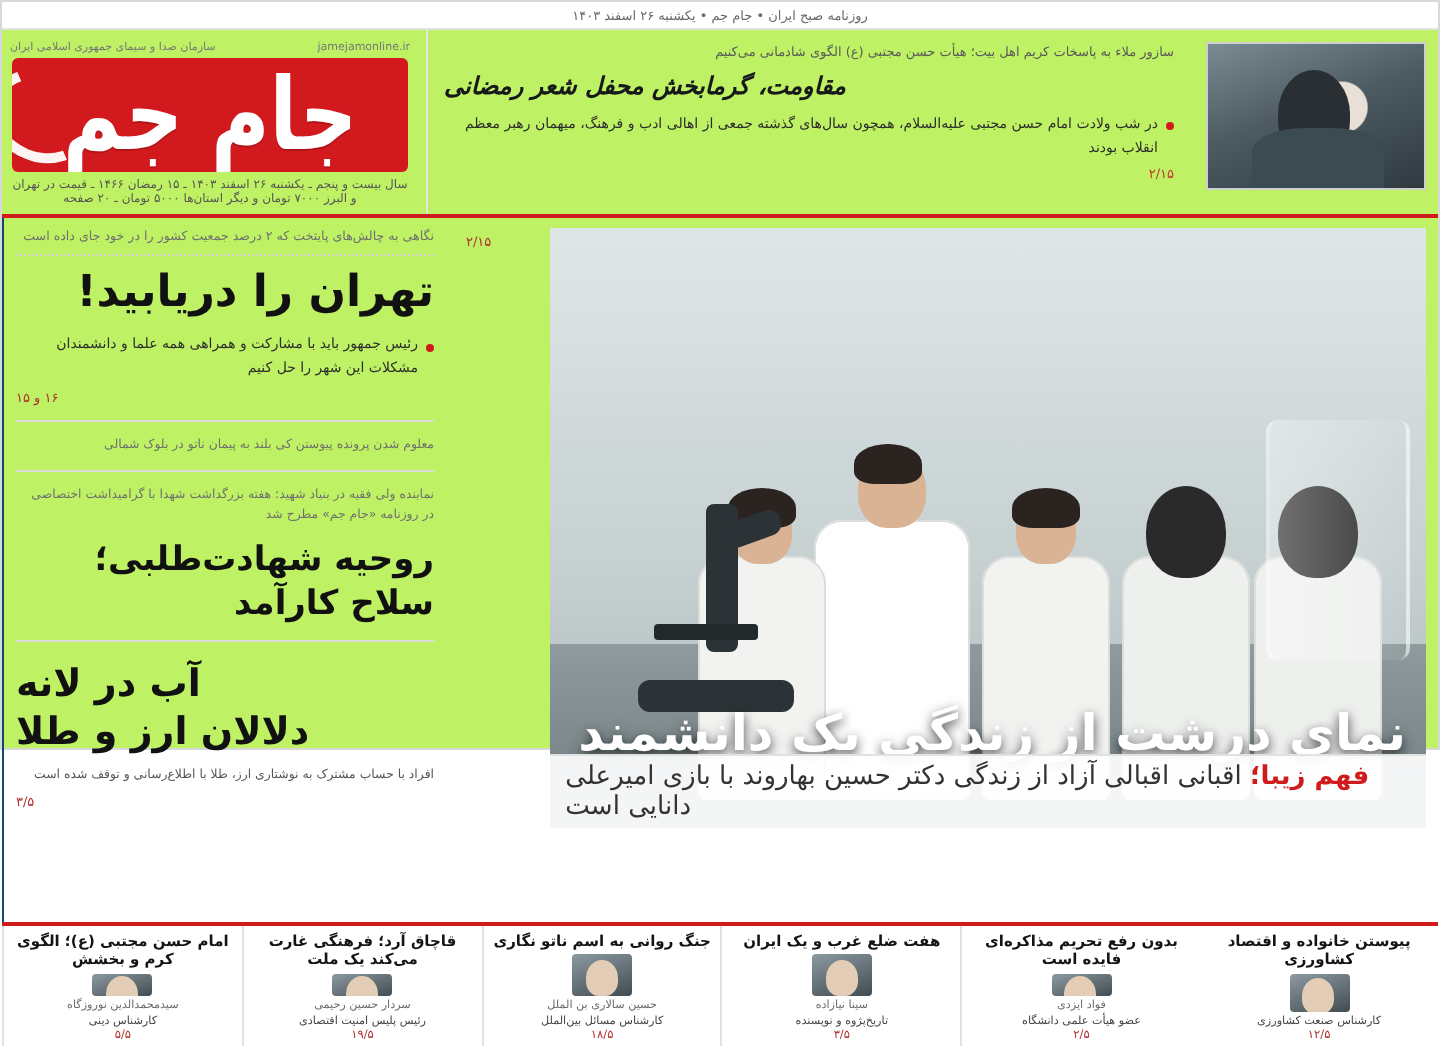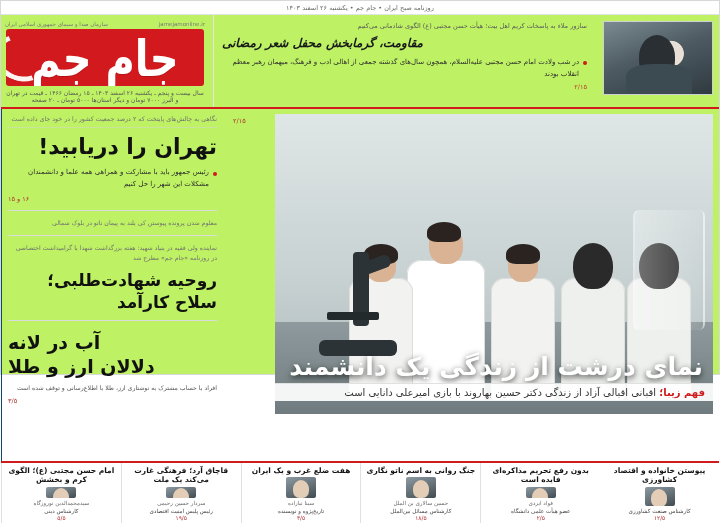--- a/index.html
+++ b/index.html
@@ -282,25 +282,25 @@
 
   .photo-title {
     position: absolute;
     right: 10px; bottom: 32px;
     font-size: 25px; font-weight: bold; color: #ffffff;
     text-shadow: 0 2px 6px rgba(0,0,0,.75);
     line-height: 1.2;
   }
   .photo-caption-bar {
     position: absolute;
-    left: 0; right: 0; bottom: 13px;
+    left: 0; right: 0; bottom: 0;
     background: rgba(255,255,255,.92);
-    font-size: 10px; color: #333;
+    font-size: 13px; color: #333;
     padding: 3px 8px;
-    text-align: right;
+    text-align: left;
     border-top: 1px solid #e1e1e1;
   }
   .photo-caption-bar .lead { color: #cf1b1b; font-weight: bold; }
   .main-pg { font-size: 6.5px; color: #b03030; margin-top: 3px; text-align: left; }
 
   
   .ticker {
     height: 62px;
     border-top: 2px solid #cf1b1b;
     display: flex;
@@ -466,33 +466,33 @@
 
     <div class="tcell">
       <div class="tt">قاچاق آرد؛ فرهنگی غارت می‌کند یک ملت</div>
       <div class="thumb"></div>
       <div class="tsub">سردار حسین رحیمی</div>
       <div class="tlabel">رئیس پلیس امنیت اقتصادی</div>
       <div class="tpg">۱۹/۵</div>
     </div>
 
     <div class="tcell">
+      <div class="tt">جنگ روانی به اسم ناتو نگاری</div>
+      <div class="thumb"></div>
+      <div class="tsub">حسین سالاری بن الملل</div>
+      <div class="tlabel">کارشناس مسائل بین‌الملل</div>
+      <div class="tpg">۱۸/۵</div>
+    </div>
+
+    <div class="tcell">
       <div class="tt">هفت ضلع غرب و یک ایران</div>
       <div class="thumb"></div>
       <div class="tsub">سینا نیازاده</div>
       <div class="tlabel">تاریخ‌پژوه و نویسنده</div>
       <div class="tpg">۳/۵</div>
-    </div>
-
-    <div class="tcell">
-      <div class="tt">جنگ روانی به اسم ناتو نگاری</div>
-      <div class="thumb"></div>
-      <div class="tsub">حسین سالاری بن الملل</div>
-      <div class="tlabel">کارشناس مسائل بین‌الملل</div>
-      <div class="tpg">۱۸/۵</div>
     </div>
 
     <div class="tcell">
       <div class="tt">بدون رفع تحریم مذاکره‌ای فایده است</div>
       <div class="thumb"></div>
       <div class="tsub">فواد ایزدی</div>
       <div class="tlabel">عضو هیأت علمی دانشگاه</div>
       <div class="tpg">۲/۵</div>
     </div>
 

